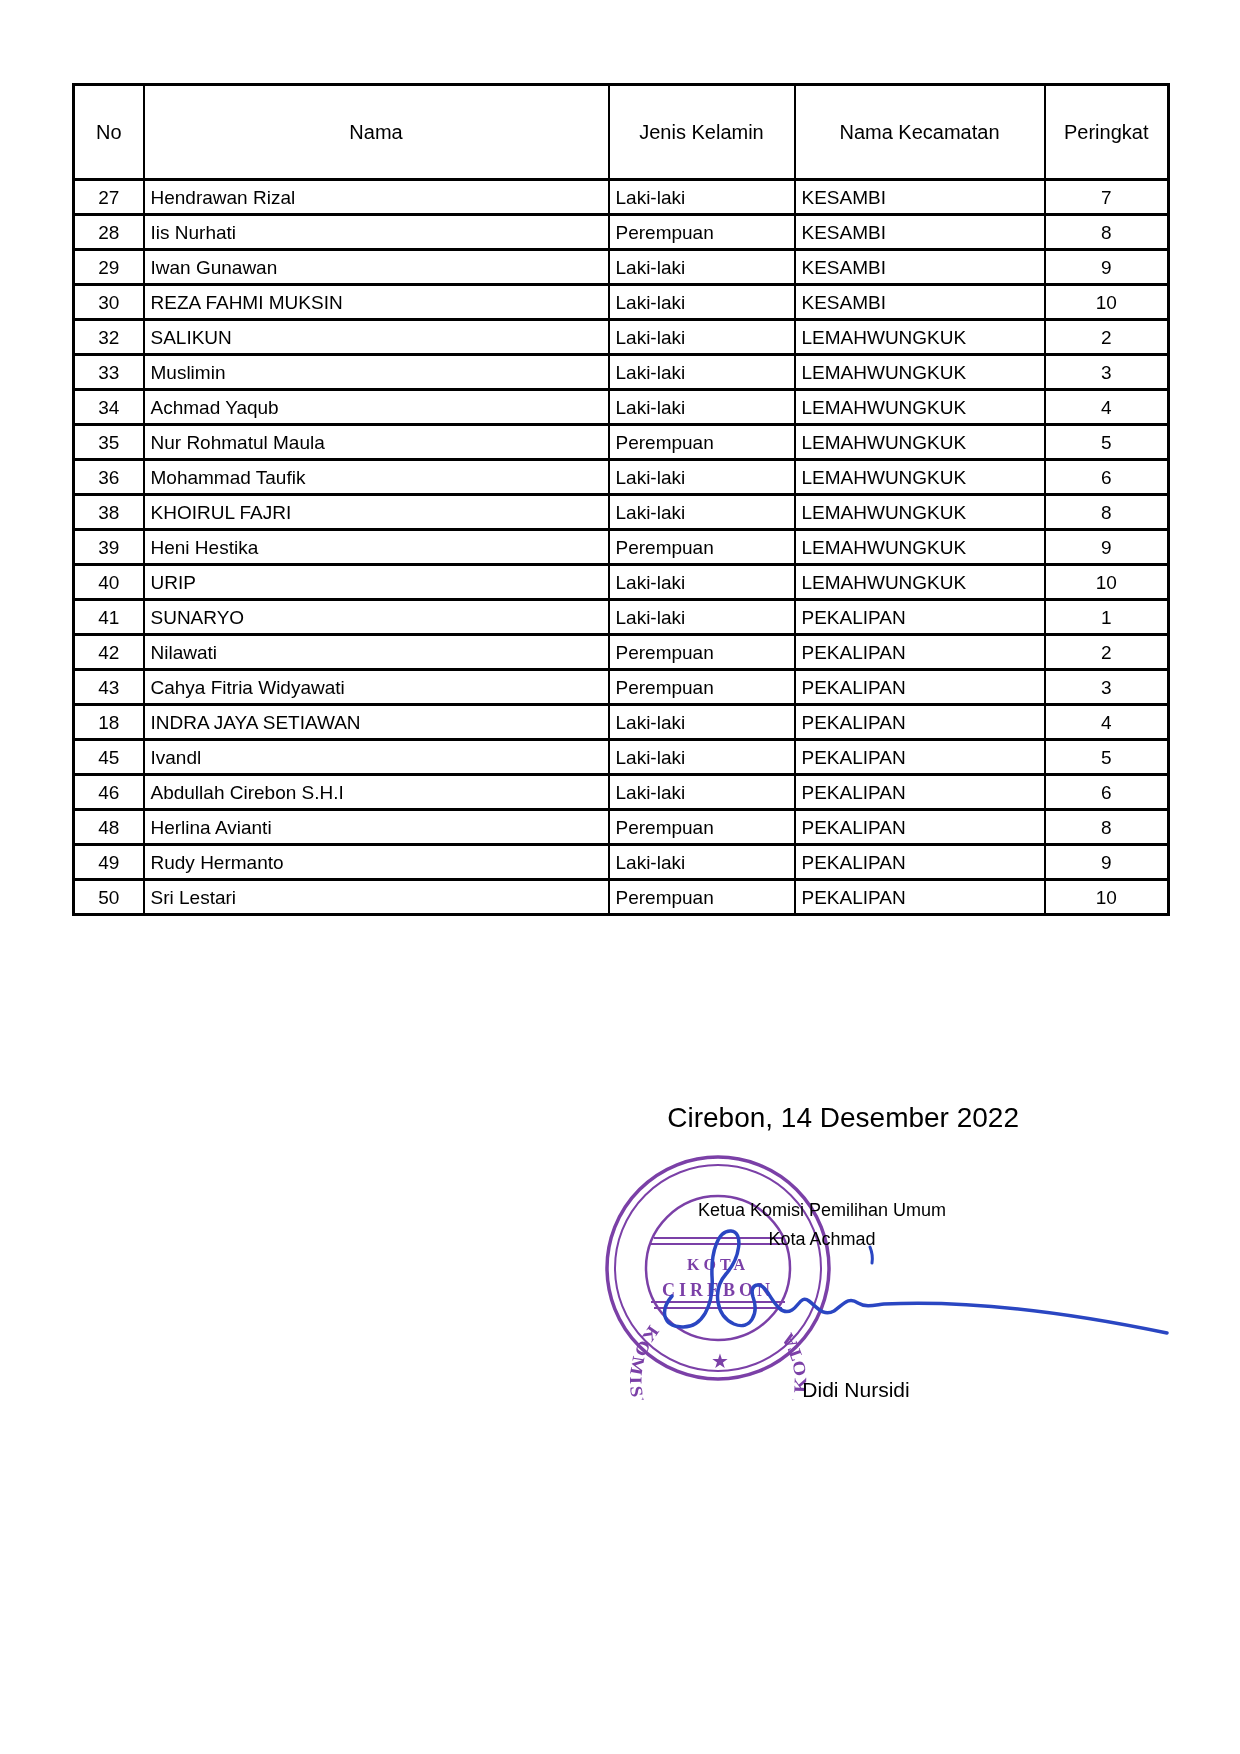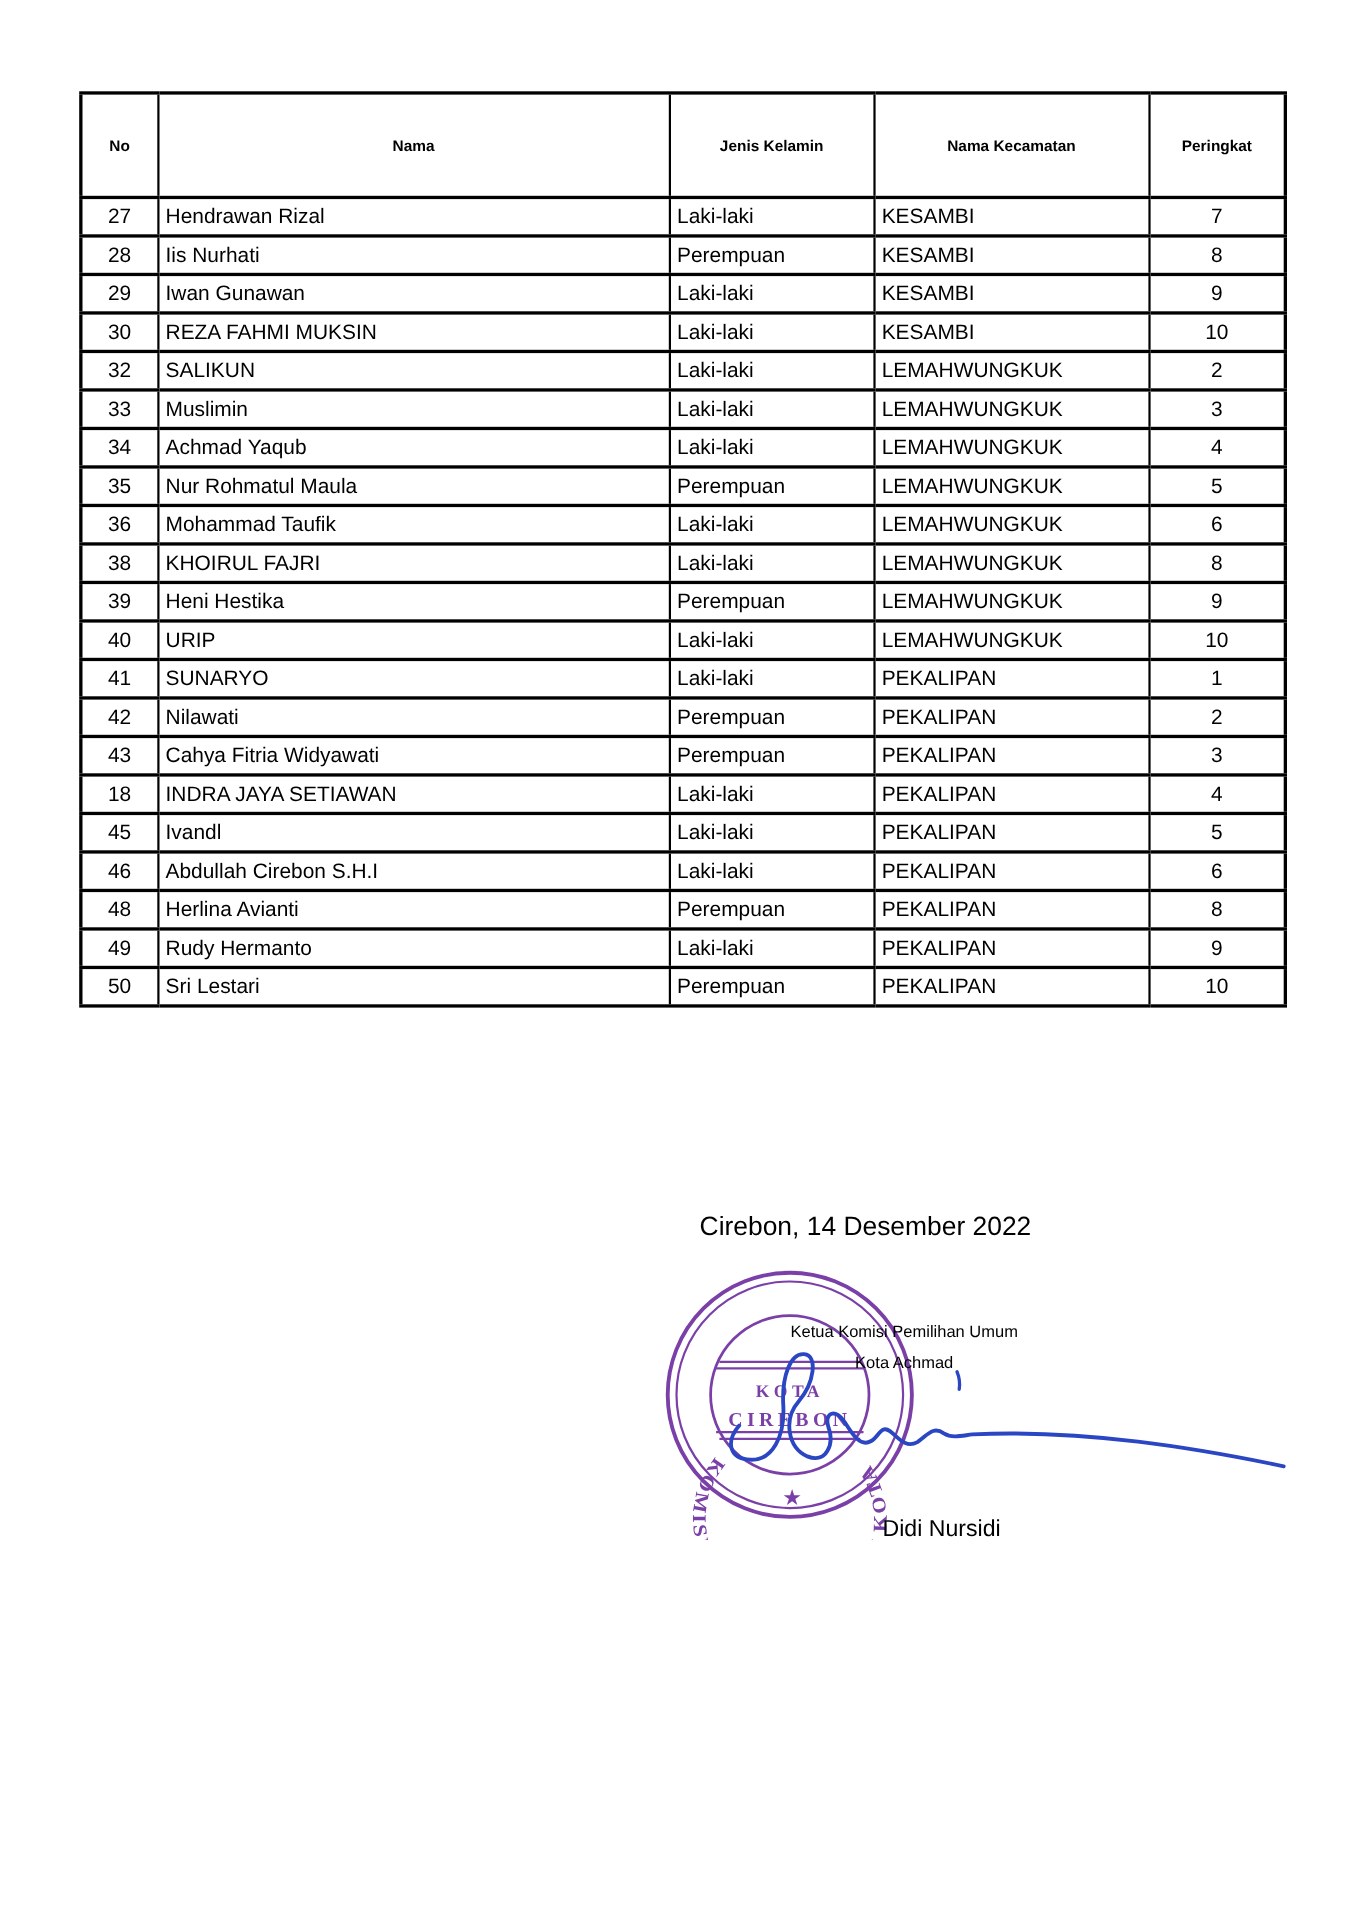--- a/index.html
+++ b/index.html
@@ -12,38 +12,38 @@
     position:absolute; left:72px; top:83px; width:1095px;
     border-collapse:collapse; table-layout:fixed;
     border:3px solid #000;
   }
   table.ranking th, table.ranking td {
     border:2px solid #000;
     border-top-width:3px; border-bottom-width:3px;
     overflow:hidden; white-space:nowrap;
   }
   table.ranking thead th {
-    height:92px; font-size:14px; font-weight:bold;
+    height:92px; font-size:20px; font-weight:normal;
     vertical-align:middle; padding:0 2px;
   }
   table.ranking tbody td {
     height:31px; font-size:19px; vertical-align:middle;
     padding:1px 2px 0 6px; text-align:left;
   }
   table.ranking tbody td.col-no,
   table.ranking tbody td.col-peringkat { text-align:center; padding:1px 0 0 0; }
 
   
   .date-line {
-    position:absolute; top:1102px; left:636px; width:400px;
-    text-align:left; font-size:24px; z-index:2;
+    position:absolute; top:1102px; left:619px; width:400px;
+    text-align:right; font-size:28px; z-index:2;
   }
   .title-block {
     position:absolute; top:1196px; left:622px; width:400px;
-    text-align:center; font-size:15px; line-height:29px; z-index:2;
+    text-align:center; font-size:18px; line-height:29px; z-index:2;
   }
   .signer-name {
     position:absolute; top:1378px; left:656px; width:400px;
     text-align:center; font-size:21px; z-index:2;
   }
 
   
   svg.stamp {
     position:absolute; left:590px; top:1140px; width:260px; height:260px;
     z-index:1; opacity:0.92;

